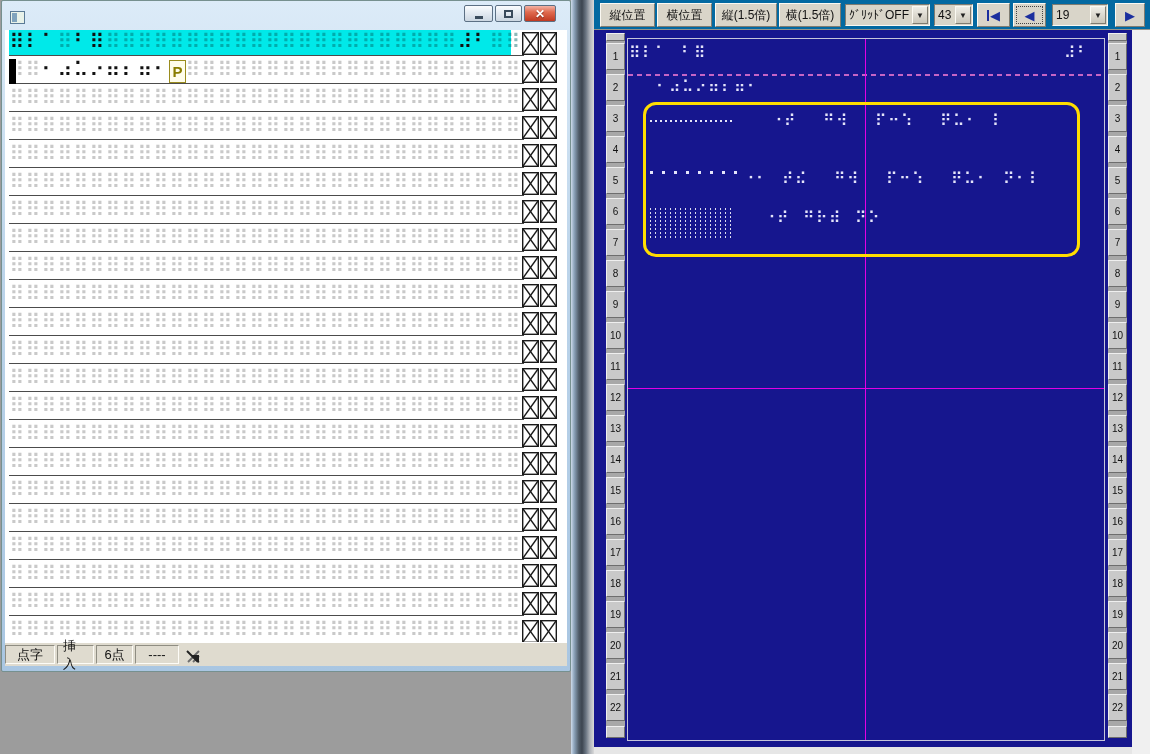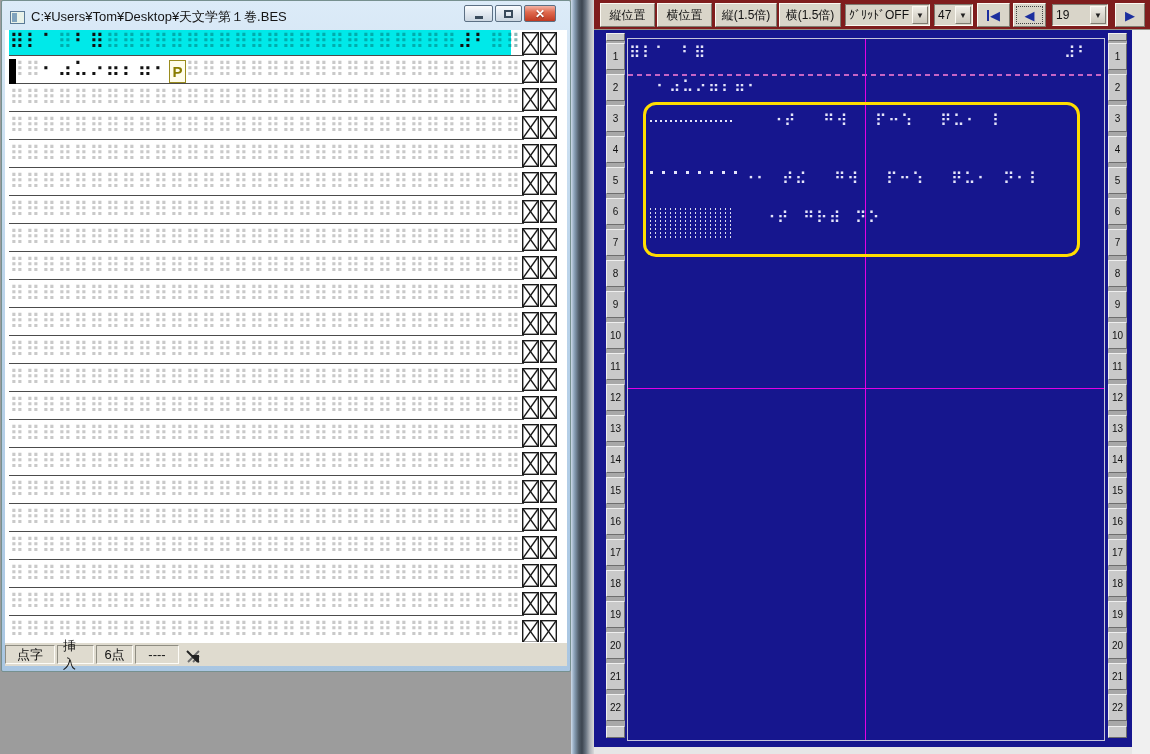--- a/index.html
+++ b/index.html
@@ -43,21 +43,21 @@
   .sb-panel{height:19px;margin-right:2px;padding:0 5px;display:flex;align-items:center;justify-content:center;
             border:1px solid;border-color:#8f8d82 #fdfcf7 #fdfcf7 #8f8d82;box-sizing:border-box;}
   .sb-grip{width:17px;height:17px;margin:0 2px;}
   
   .divider{position:absolute;left:571px;top:0;width:23px;height:754px;
            background:linear-gradient(90deg,#cfdceb 0,#8fa6bd 3px,#4e5a66 8px,#3c4550 11px,
                       #6b7683 15px,#b0b4ba 19px,#d9d9d9 23px);}
   .mdi-bg{position:absolute;left:0;top:672px;width:571px;height:82px;background:#9c9c9c;}
   
   .rpane{position:absolute;left:594px;top:0;width:556px;height:754px;background:#16168e;}
-  .rtoolbar{position:absolute;left:0;top:0;width:556px;height:30px;background:#7f1d1d;
+  .rtoolbar{position:absolute;left:0;top:0;width:556px;height:30px;background:#0369a1;
             border-bottom:1px solid #97958a;box-sizing:border-box;}
   .tabbtn,.navbtn{position:absolute;top:3px;height:24px;background:#d9d5c9;font-size:12px;color:#111;
           border:1px solid;border-color:#fbf9f2 #7f7c71 #7f7c71 #fbf9f2;box-sizing:border-box;
           display:flex;align-items:center;justify-content:center;cursor:default;}
   .combo{position:absolute;top:4px;height:22px;background:#d9d5c9;font-size:12px;color:#111;
          border:1px solid;border-color:#7f7c71 #fbf9f2 #fbf9f2 #7f7c71;box-sizing:border-box;
          display:flex;align-items:center;}
   .combo .val{flex:1;padding-left:3px;white-space:nowrap;overflow:hidden;}
   .dbtn{width:16px;height:18px;margin-right:1px;background:linear-gradient(#efede6,#cac6ba);
         border:1px solid;border-color:#fbf9f2 #7f7c71 #7f7c71 #fbf9f2;box-sizing:border-box;
@@ -94,21 +94,20 @@
   .rstrip-bottom{position:absolute;left:0;top:747px;width:538px;height:7px;background:#e6e6e6;}
 </style>
 </head>
 <body>
 
 <div id="stage">
 
   <div class="win">
     <div class="titlebar">
       <div class="doc-icon"></div>
-      <div class="title-text">C:¥Users¥Tom¥Desktop¥天文学第１巻.BES</div>
     </div>
     <div class="cap-btn btn-min">
         <div class="glyph-min"></div>
       </div>
     <div class="cap-btn btn-max">
         <div class="glyph-max"></div>
       </div>
     <div class="cap-btn btn-close">
         <div class="glyph-x">✕</div>
       </div>
@@ -1176,21 +1175,21 @@
     <div class="rtoolbar">
       <div class="tabbtn" style="left:6px;width:55px">縦位置</div>
       <div class="tabbtn" style="left:63px;width:55px">横位置</div>
       <div class="tabbtn" style="left:121px;width:62px">縦(1.5倍)</div>
       <div class="tabbtn" style="left:185px;width:62px">横(1.5倍)</div>
       <div class="combo" style="left:251px;width:85px">
         <span class="val">ｸﾞﾘｯﾄﾞOFF</span>
         <span class="dbtn">▼</span>
       </div>
       <div class="combo" style="left:340px;width:39px">
-        <span class="val">47</span>
+        <span class="val">43</span>
         <span class="dbtn">▼</span>
       </div>
       <div class="navbtn" style="left:383px;width:33px">
           <span class="bar"></span>
           <span class="arrow">◀</span>
         </div>
       <div class="navbtn focus" style="left:419px;width:33px">
           <span class="arrow">◀</span>
         </div>
       <div class="combo" style="left:458px;width:56px">

